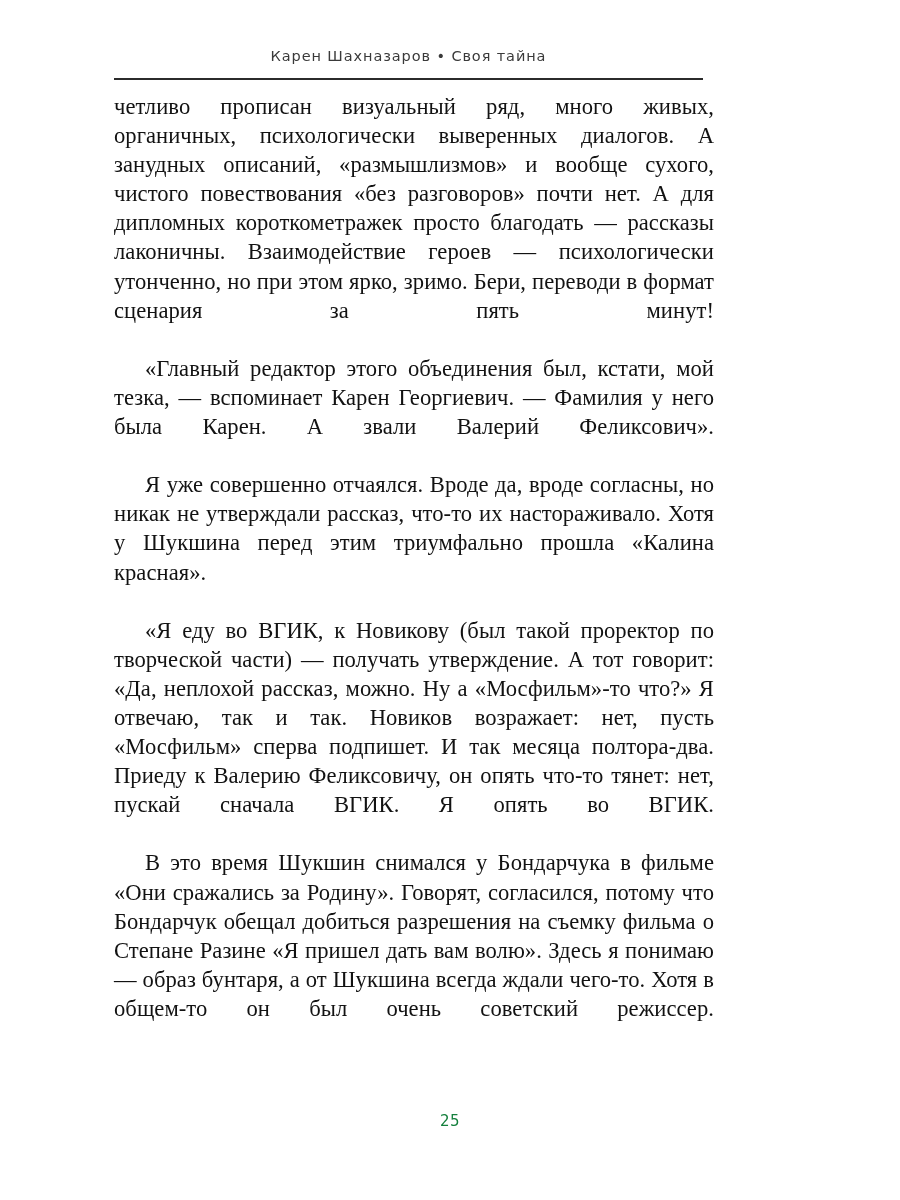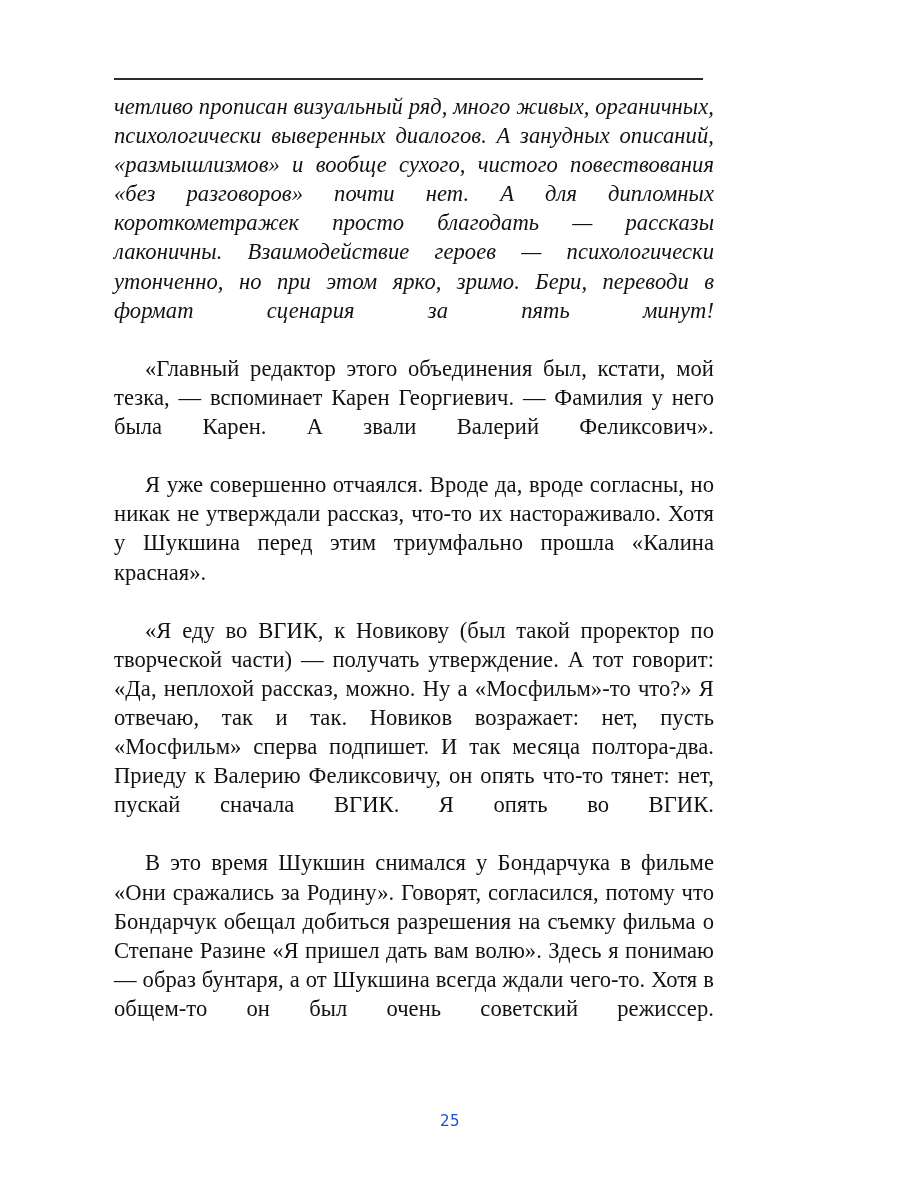--- a/index.html
+++ b/index.html
@@ -62,49 +62,49 @@
     word-spacing: -0.2px;
     letter-spacing: 0.05px;
   }
 
   .para.indent {
     text-indent: 31px;
   }
 
   .para.flush {
     text-indent: 0;
-    font-style: italic;
   }
 
   
   .para::after {
     content: "";
     display: inline-block;
     width: 100%;
   }
 
   
   .folio {
     position: absolute;
     left: 0;
     top: 1112px;
     width: 900px;
     text-align: center;
     font-family: "DejaVu Sans", "Liberation Sans", sans-serif;
     font-size: 15px;
     font-weight: 400;
     letter-spacing: 0.5px;
-    color: #1d4ed8;
+    color: #15803d;
   }
 </style>
 </head>
 <body>
 
 <div class="page">
 
+  <div class="running-head">Карен Шахназаров • Своя тайна</div>
 
   <div class="head-rule"></div>
 
   <div class="textblock">
     <p class="para flush">четливо прописан визуальный ряд, много живых, органичных, психологически выверенных диалогов. А занудных описаний, «размышлизмов» и вообще сухого, чистого повествования «без разговоров» почти нет. А для дипломных короткометражек просто благодать — рассказы лаконичны. Взаимодействие героев — психологически утонченно, но при этом ярко, зримо. Бери, переводи в формат сценария за пять минут!</p>
     <p class="para indent">«Главный редактор этого объединения был, кстати, мой тезка, — вспоминает Карен Георгиевич. — Фамилия у него была Карен. А звали Валерий Феликсович».</p>
     <p class="para indent">Я уже совершенно отчаялся. Вроде да, вроде согласны, но никак не утверждали рассказ, что-то их настораживало. Хотя у Шукшина перед этим триумфально прошла «Калина красная».</p>
     <p class="para indent">«Я еду во ВГИК, к Новикову (был такой проректор по творческой части) — получать утверждение. А тот говорит: «Да, неплохой рассказ, можно. Ну а «Мосфильм»-то что?» Я отвечаю, так и так. Новиков возражает: нет, пусть «Мосфильм» сперва подпишет. И так месяца полтора-два. Приеду к Валерию Феликсовичу, он опять что-то тянет: нет, пускай сначала ВГИК. Я опять во ВГИК.</p>
     <p class="para indent">В это время Шукшин снимался у Бондарчука в фильме «Они сражались за Родину». Говорят, согласился, потому что Бондарчук обещал добиться разрешения на съемку фильма о Степане Разине «Я пришел дать вам волю». Здесь я понимаю — образ бунтаря, а от Шукшина всегда ждали чего-то. Хотя в общем-то он был очень советский режиссер.</p>
   </div>

